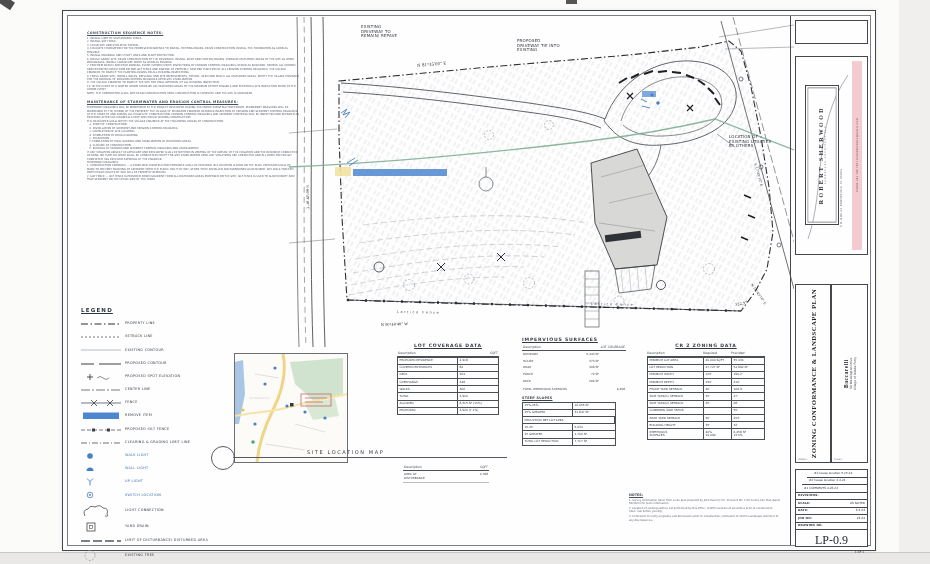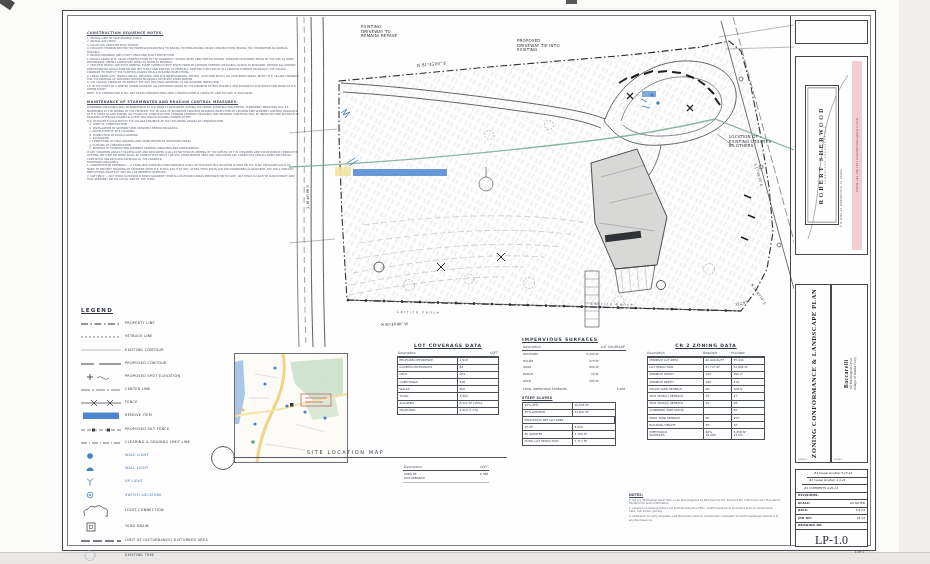--- a/index.html
+++ b/index.html
@@ -592,18 +592,18 @@
           <span>6.3.23</span>
         </div>
       <div class="revrow">
           <span class="lbl">JOB NO:</span>
           <span>23.24</span>
         </div>
       <div class="revrow">
           <span class="lbl">DRAWING NO.</span>
         </div>
       <div style="border-top:.6px solid #44474c;height:20px;display:flex;align-items:center;justify-content:center;">
-        <span class="serif" style="font-size:12px;color:#1f2328;">LP-1.0</span>
+        <span class="serif" style="font-size:12px;color:#1f2328;">LP-0.9</span>
       </div>
       <div style="text-align:right;font-size:2.8px;padding-right:3px;color:#3b414d;">1 OF 1</div>
     </div>
   </div>
 </div>
 
 </body></html>

